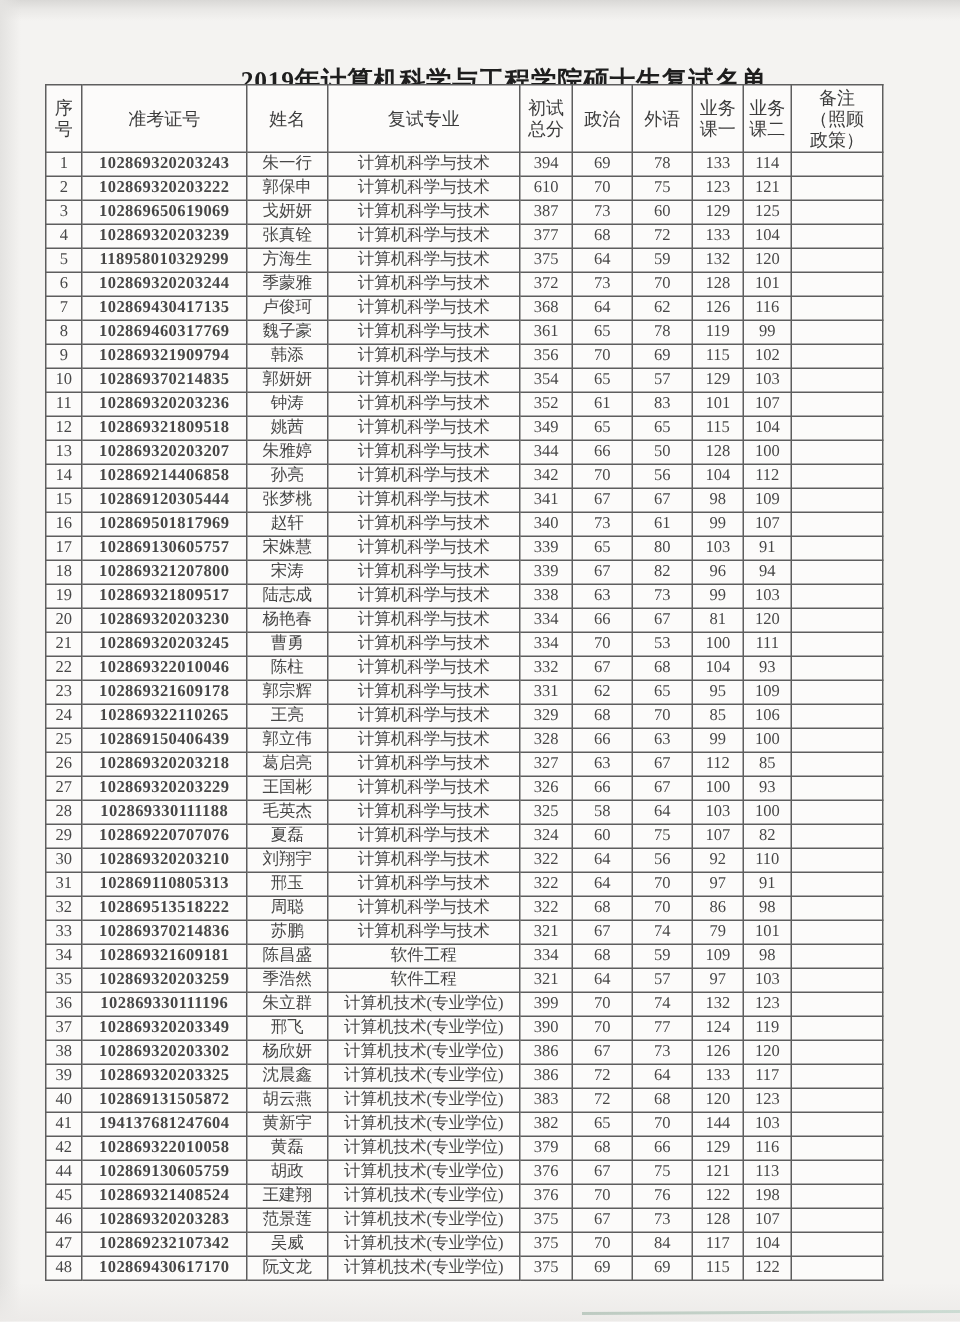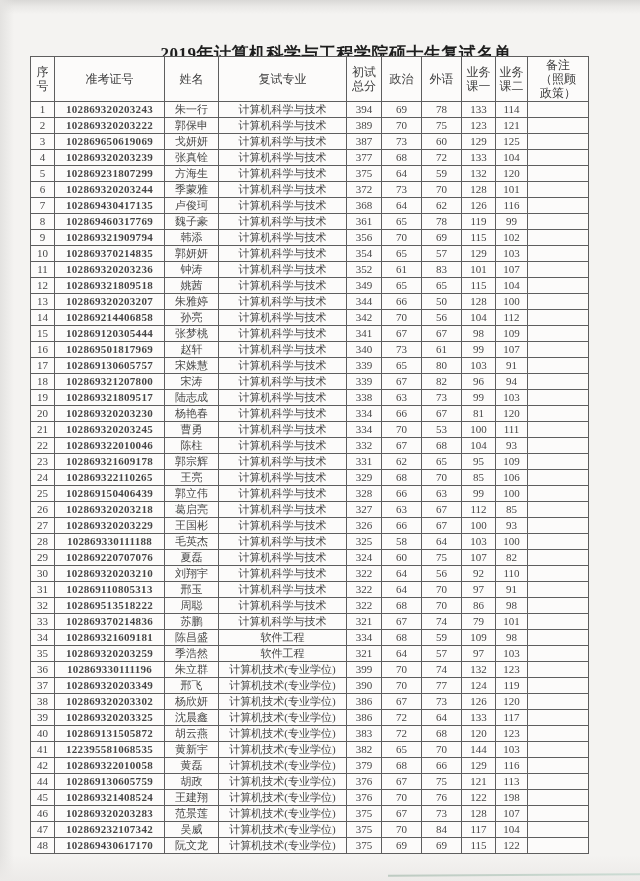--- a/index.html
+++ b/index.html
@@ -119,21 +119,21 @@
         <td>78</td>
         <td>133</td>
         <td>114</td>
         <td></td>
       </tr>
       <tr>
         <td>2</td>
         <td>102869320203222</td>
         <td>郭保申</td>
         <td>计算机科学与技术</td>
-        <td>389</td>
+        <td>610</td>
         <td>70</td>
         <td>75</td>
         <td>123</td>
         <td>121</td>
         <td></td>
       </tr>
       <tr>
         <td>3</td>
         <td>102869650619069</td>
         <td>戈妍妍</td>
@@ -152,21 +152,21 @@
         <td>计算机科学与技术</td>
         <td>377</td>
         <td>68</td>
         <td>72</td>
         <td>133</td>
         <td>104</td>
         <td></td>
       </tr>
       <tr>
         <td>5</td>
-        <td>102869231807299</td>
+        <td>118958010329299</td>
         <td>方海生</td>
         <td>计算机科学与技术</td>
         <td>375</td>
         <td>64</td>
         <td>59</td>
         <td>132</td>
         <td>120</td>
         <td></td>
       </tr>
       <tr>
@@ -584,21 +584,21 @@
         <td>计算机技术(专业学位)</td>
         <td>383</td>
         <td>72</td>
         <td>68</td>
         <td>120</td>
         <td>123</td>
         <td></td>
       </tr>
       <tr>
         <td>41</td>
-        <td>122395581068535</td>
+        <td>194137681247604</td>
         <td>黄新宇</td>
         <td>计算机技术(专业学位)</td>
         <td>382</td>
         <td>65</td>
         <td>70</td>
         <td>144</td>
         <td>103</td>
         <td></td>
       </tr>
       <tr>

